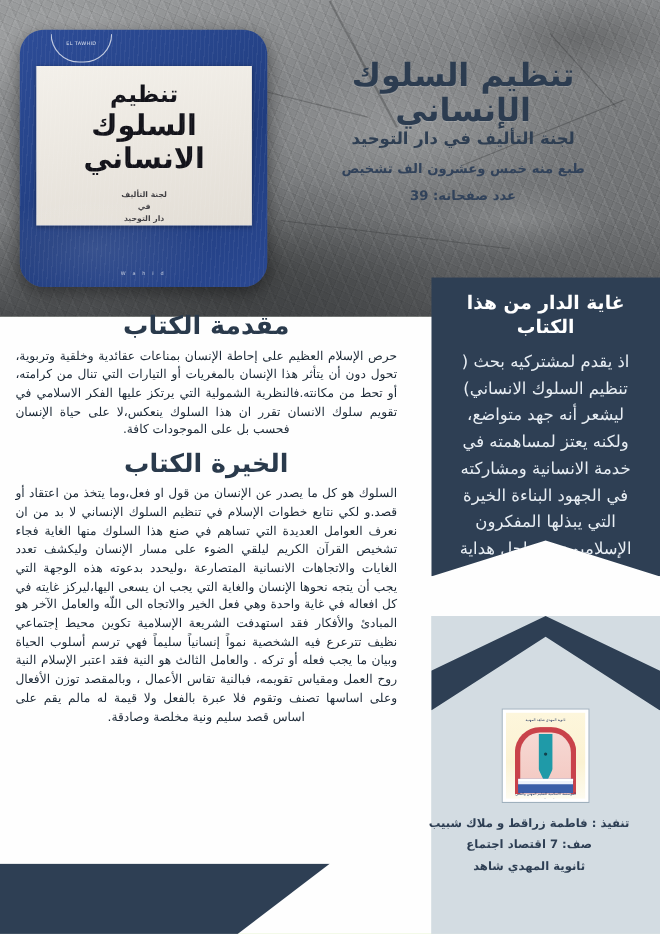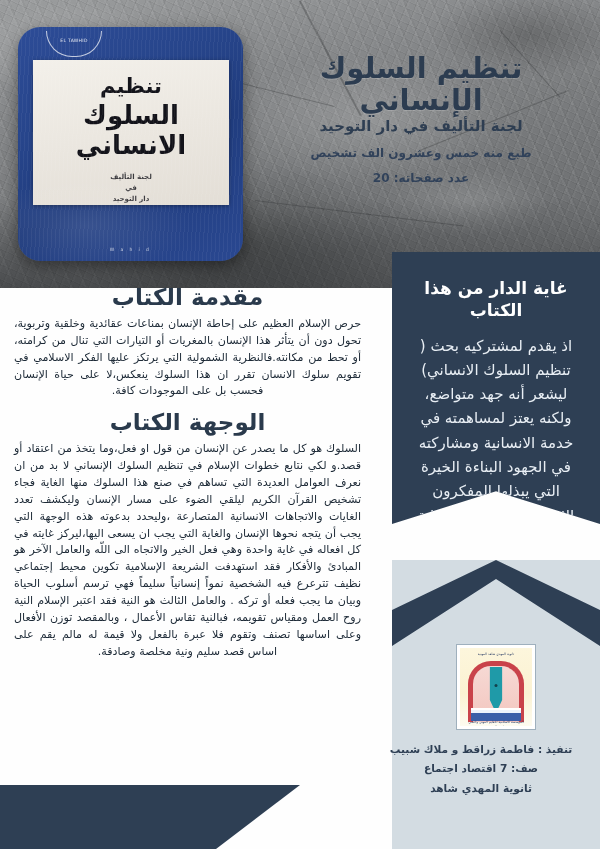--- a/index.html
+++ b/index.html
@@ -100,21 +100,21 @@
 
   
   .ribbon{
     position:absolute;right:0;top:252px;width:208px;height:272px;
     background:#2e3f54;
     clip-path:polygon(0 0,100% 0,100% 100%,50% 88%,0 100%);
     color:#fff;box-sizing:border-box;
     padding:14px 18px 0 18px;
   }
   .ribbon h2{
-    margin:12px;text-align:center;font-size:17px;font-weight:700;line-height:1.28;
+    margin:0;text-align:center;font-size:17px;font-weight:700;line-height:1.28;
     letter-spacing:-.2px;
   }
   .ribbon p{
     margin:7px 0 0 0;text-align:center;font-size:15px;line-height:1.62;
     color:#e8eef4;font-weight:400;
   }
 
   
   .rpanel{
     position:absolute;right:0;top:560px;width:208px;height:289px;
@@ -219,29 +219,29 @@
         لجنة التأليف<br>في<br>دار التوحيد
       </div>
     </div>
     <div class="book-foot">W a h i d</div>
   </div>
 
   <div class="hdr">
     <div class="t1">تنظيم السلوك الإنساني</div>
     <div class="t2">لجنة التأليف في دار التوحيد</div>
     <div class="t3">طبع منه خمس وعشرون الف تشخيص</div>
-    <div class="t4">عدد صفحاته: 20</div>
+    <div class="t4">عدد صفحاته: 39</div>
   </div>
 
   <div class="sheet"></div>
 
   <div class="article">
     <h2>مقدمة الكتاب</h2>
     <p>حرص الإسلام العظيم على إحاطة الإنسان بمناعات عقائدية وخلقية وتربوية، تحول دون أن يتأثر هذا الإنسان بالمغريات أو التيارات التي تنال من كرامته، أو تحط من مكانته.فالنظرية الشمولية التي يرتكز عليها الفكر الاسلامي في تقويم سلوك الانسان تقرر ان هذا السلوك ينعكس،لا على حياة الإنسان فحسب بل على الموجودات كافة.</p>
-    <h2 class="second">الوجهة الكتاب</h2>
+    <h2 class="second">الخيرة الكتاب</h2>
     <p>السلوك هو كل ما يصدر عن الإنسان من قول او فعل،وما يتخذ من اعتقاد أو قصد.و لكي نتابع خطوات الإسلام في تنظيم السلوك الإنساني لا بد من ان نعرف العوامل العديدة التي تساهم في صنع هذا السلوك منها  الغاية فجاء تشخيص القرآن الكريم ليلقي الضوء على مسار الإنسان وليكشف تعدد الغايات والاتجاهات الانسانية المتصارعة ،وليحدد بدعوته هذه الوجهة التي يجب أن يتجه نحوها الإنسان والغاية التي يجب ان يسعى اليها،ليركز غايته في كل افعاله في غاية واحدة وهي فعل الخير والاتجاه الى اللّه  والعامل الآخر هو المبادئ والأفكار فقد استهدفت الشريعة الإسلامية تكوين محيط إجتماعي نظيف تترعرع فيه الشخصية نمواً إنسانياً سليماً فهي ترسم أسلوب الحياة وبيان ما يجب فعله أو تركه . والعامل الثالث هو النية فقد اعتبر الإسلام النية روح العمل ومقياس تقويمه، فبالنية تقاس الأعمال ، وبالمقصد توزن الأفعال وعلى اساسها تصنف وتقوم فلا عبرة بالفعل ولا قيمة له مالم يقم على اساس قصد سليم ونية مخلصة وصادقة.</p>
   </div>
 
   <div class="ribbon">
     <h2>غاية الدار من هذا الكتاب</h2>
     <p>اذ يقدم لمشتركيه بحث ( تنظيم السلوك الانساني) ليشعر أنه جهد متواضع، ولكنه يعتز لمساهمته في خدمة الانسانية ومشاركته في الجهود البناءة الخيرة التي يبذلها المفكرون الإسلاميون من اجل هداية الإنسان، ورفعته وسعادته، في ظل شريعة رب العالمين</p>
   </div>
 
   <div class="rpanel"></div>
   <div class="chev"></div>

